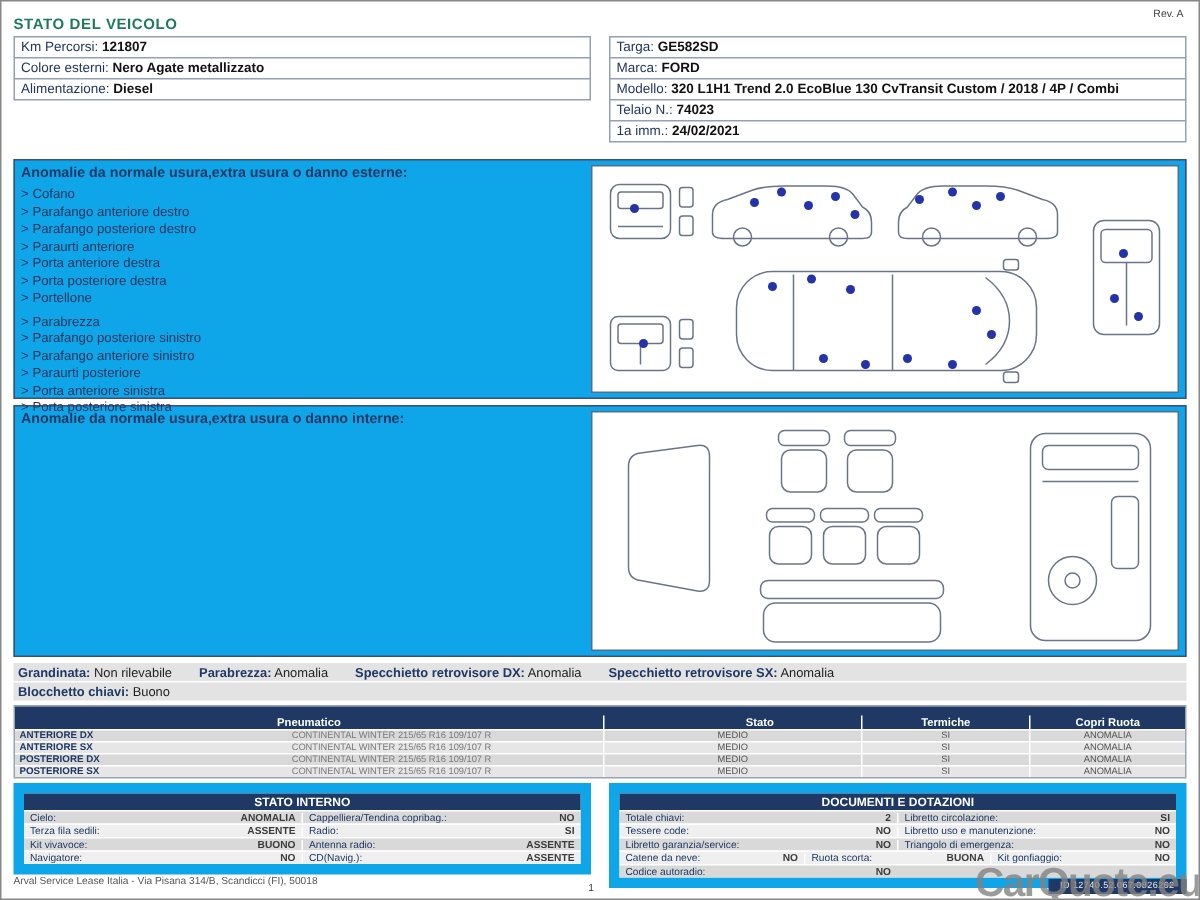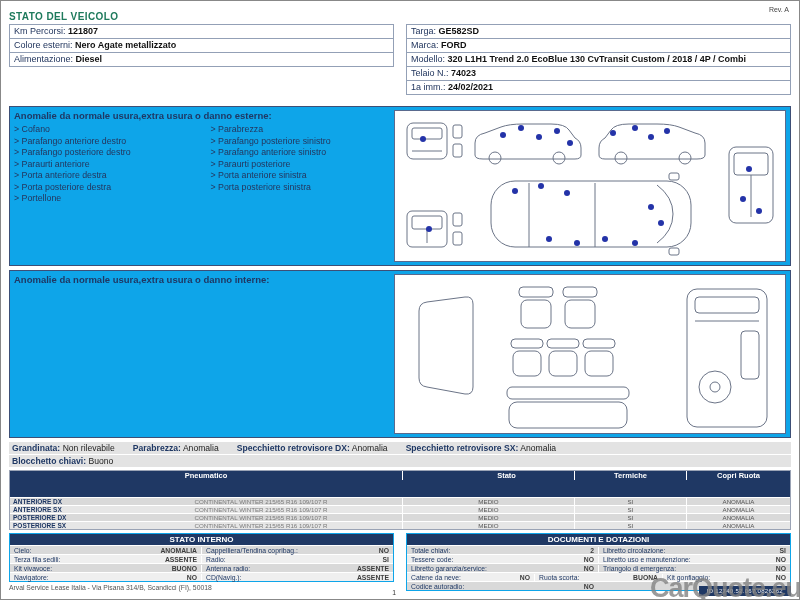--- a/index.html
+++ b/index.html
@@ -15,44 +15,44 @@
   .field { border:1px solid #93a0b6; margin-top:-1px; padding:1px 4px; font-size:9px; line-height:11px; background:#fff; }
   .field:first-child { margin-top:0; }
   .flabel { color:#22365e; }
   .fvalue { font-weight:bold; color:#111; }
 
   .section { border:1px solid #3d4f76; margin-top:4px; display:flex; padding:3px 4px; gap:6px; background:#0ea5e9; }
   .sec-ext { height:160px; }
   .sec-int { height:168px; }
   .sec-left { flex:1; }
   .sec-title { color:#1f3864; font-weight:bold; font-size:9.5px; margin-bottom:3px; }
-  .lists { display:flex; gap:19px; }
+  .lists { display:flex; gap:4px;flex-direction:column; }
   .alist { list-style:none; font-size:8.8px; line-height:11.5px; color:#24365e; width:50%; }
   .alist li::before { content:"> "; }
   .diagram-box { width:392px; border:1px solid #5a6a8e; background:#fff; display:flex; align-items:center; justify-content:center; }
   .diagram-box svg { display:block; }
 
   .summary { margin-top:4px; font-size:8.6px; }
   .sumrow { background:#e3e3e3; padding:1px 3px; display:flex; gap:18px; line-height:10px; margin-bottom:1px; }
   .slabel { font-weight:bold; color:#1f3864; }
   .svalue { color:#222; }
 
   .tyre-table { margin-top:3px; border:1px solid #9aa3b5; }
-  .tyre-head { display:flex; background:#1f3864; color:#fff; font-weight:bold; font-size:7.5px; height:26px; align-items:flex-start; text-align:center; }
+  .tyre-head { display:flex; background:#1f3864; color:#fff; font-weight:bold; font-size:7.5px; height:15px; align-items:flex-end; text-align:center; }
   .th-pneu { width:392px; } .th-stato { width:172px; border-left:1px solid #fff;padding-left:36px; } .th-term { width:112px; border-left:1px solid #fff; } .th-copri { flex:1; border-left:1px solid #fff; }
   .tyre-row { display:flex; height:8px; align-items:center; background:#d9d9d9; border-top:1px solid #fff; font-size:6.2px; }
   .tyre-row:nth-child(odd) { background:#e6e6e6; }
   .td-pos { width:110px; font-weight:bold; color:#1f3864; padding-left:3px; font-size:6.5px; }
   .td-spec { width:282px; text-align:center; color:#7a7a7a; }
   .td-stato { width:172px; text-align:center; color:#555; border-left:1px solid #fff; }
   .td-term { width:112px; text-align:center; color:#555; border-left:1px solid #fff; }
   .td-copri { flex:1; text-align:center; color:#555; border-left:1px solid #fff; }
 
   .bottom { display:flex; gap:12px; margin-top:3px; }
-  .btable { flex:1; border:1px solid #0ea5e9; align-self:flex-start; width:50%; }
+  .btable { flex:1; border:7px solid #0ea5e9; align-self:flex-start; width:50%; }
   .bhead { background:#1f3864; color:#fff; font-weight:bold; font-size:8px; text-align:center; height:11px; line-height:11px; }
   .trow { display:flex; height:9px; align-items:center; background:#d9d9d9; border-top:1px solid #fff; font-size:6.8px; }
   .trow:nth-child(odd) { background:#efefef; }
   .pair { flex:1; display:flex; justify-content:space-between; padding:0 4px; }
   .pair + .pair { border-left:1px solid #fff; }
   .plabel { color:#1f3864; }
   .pvalue { font-weight:bold; color:#3c3c3c; }
 
   .footer { position:absolute; left:8px; right:8px; bottom:3px; height:12px; font-size:6.8px; color:#555; }
   .fpage { position:absolute; left:49%; bottom:0; color:#333; }

